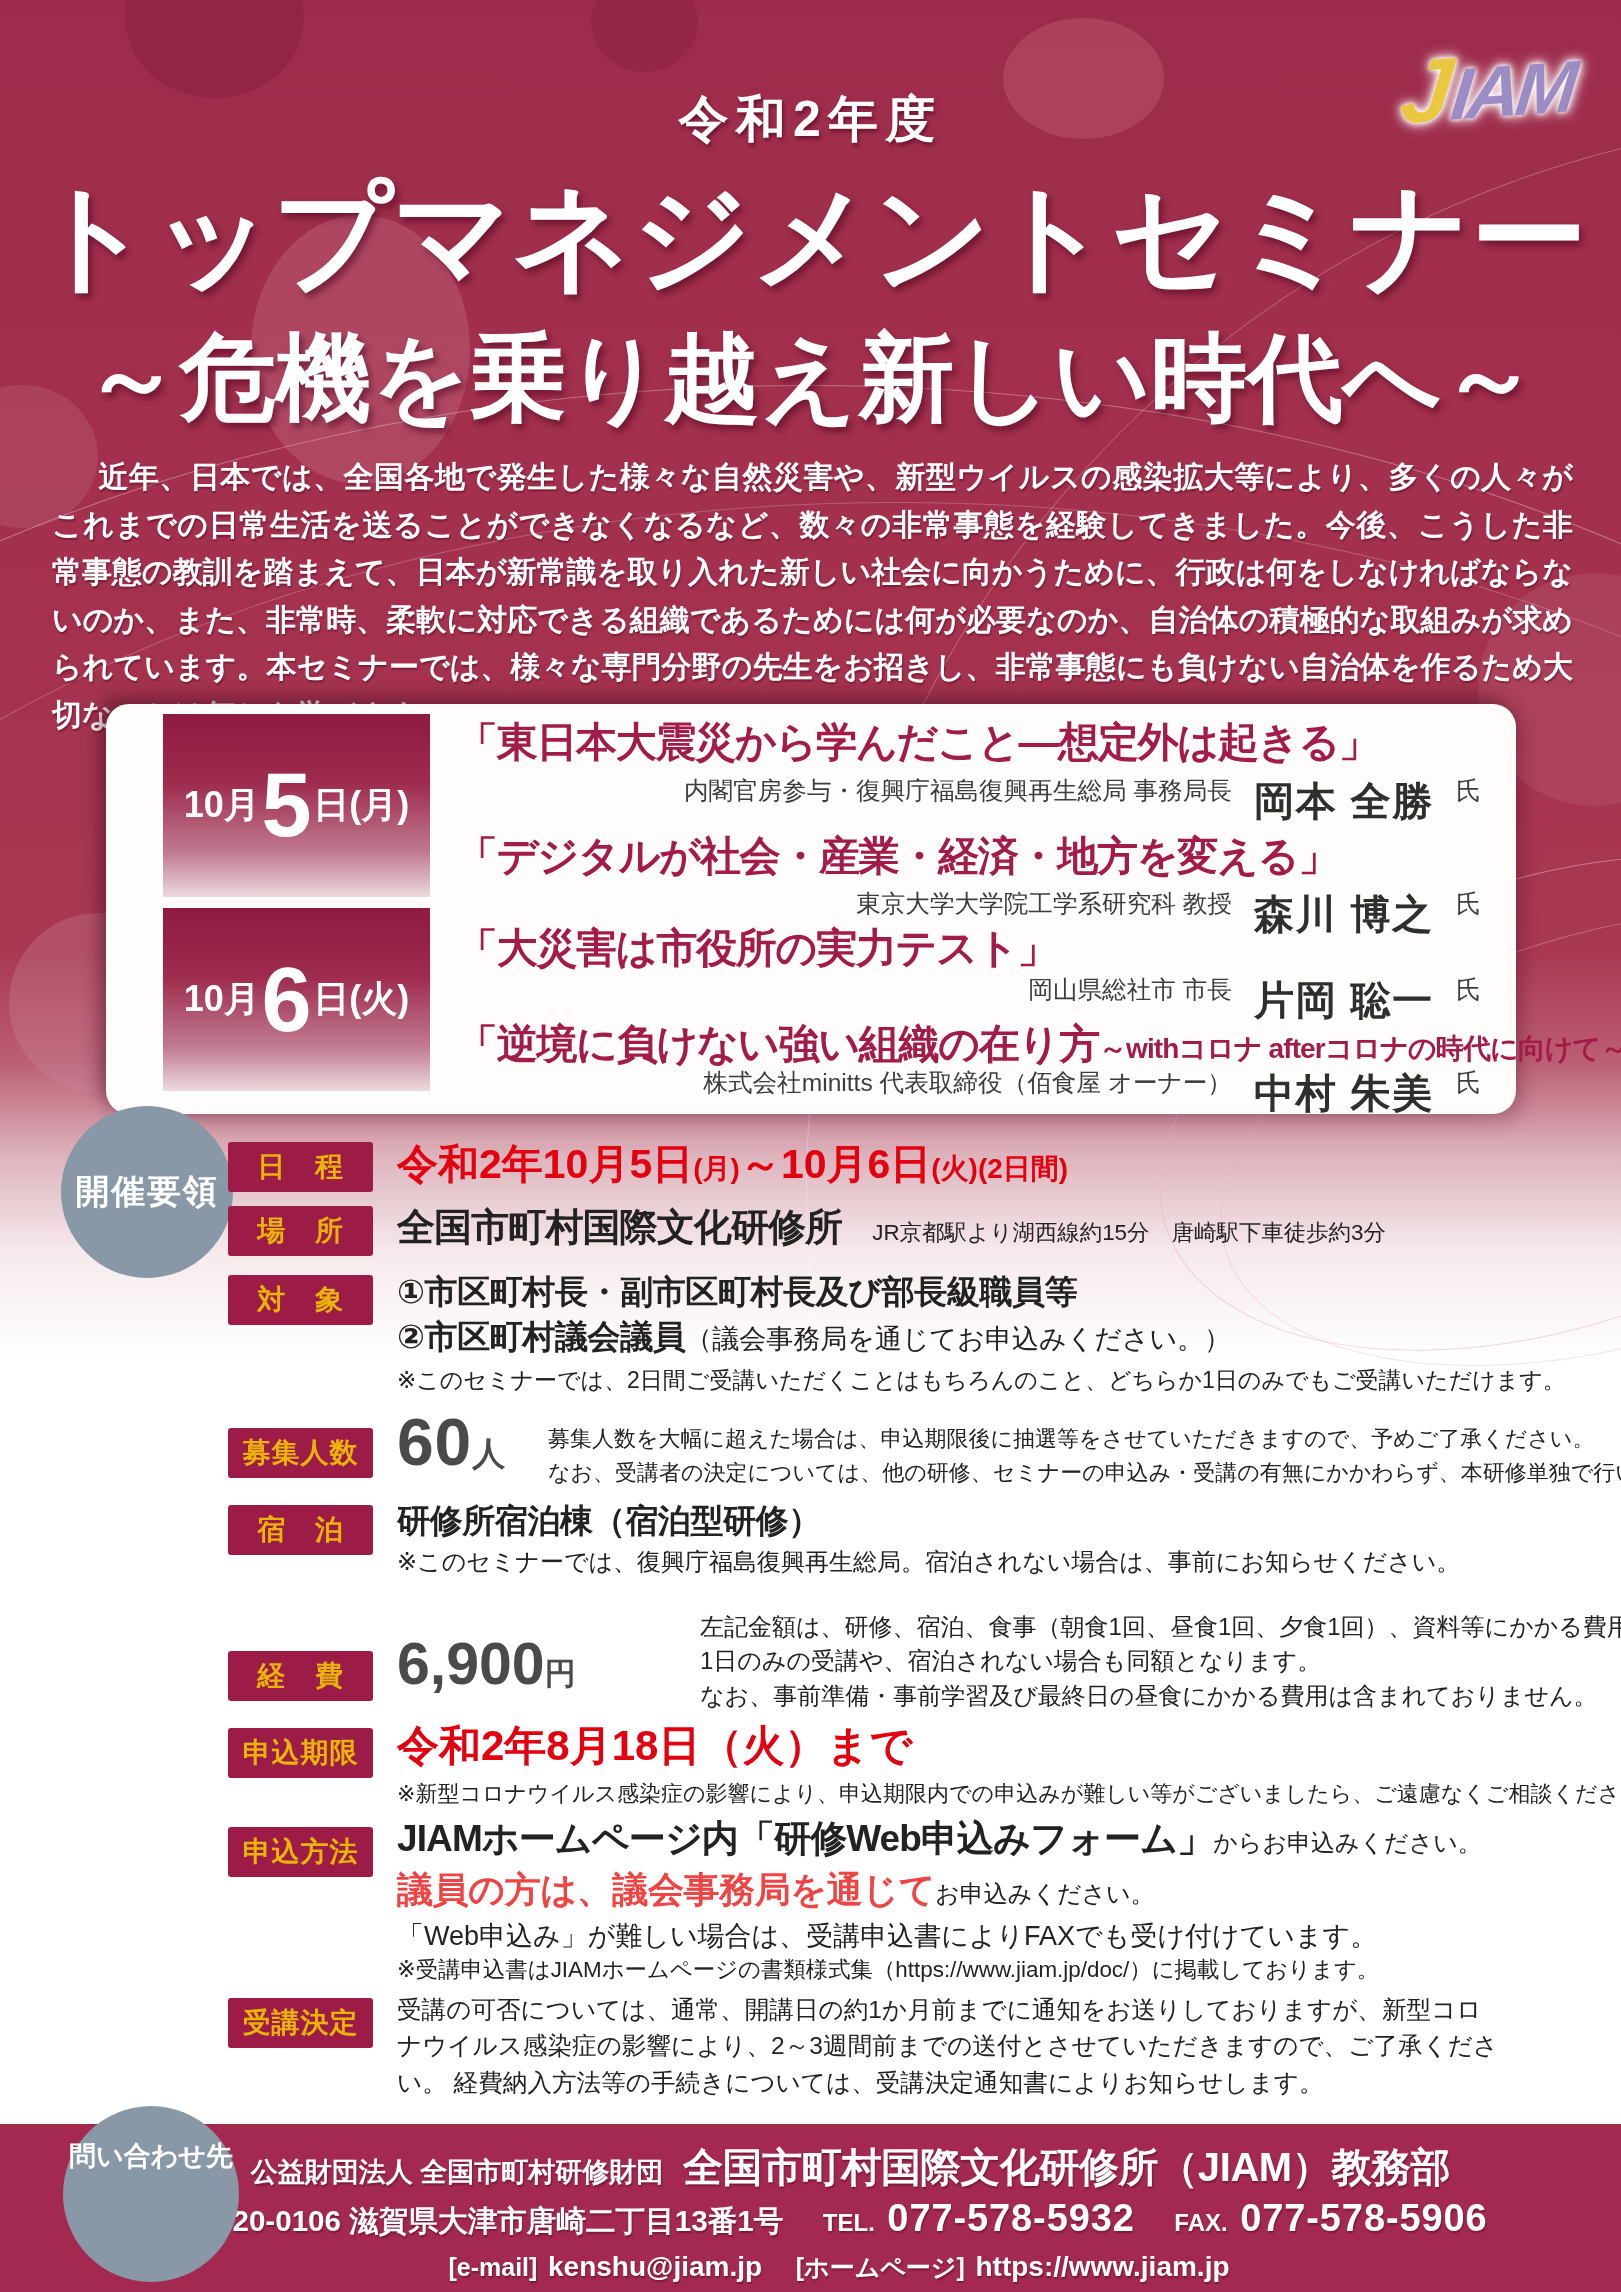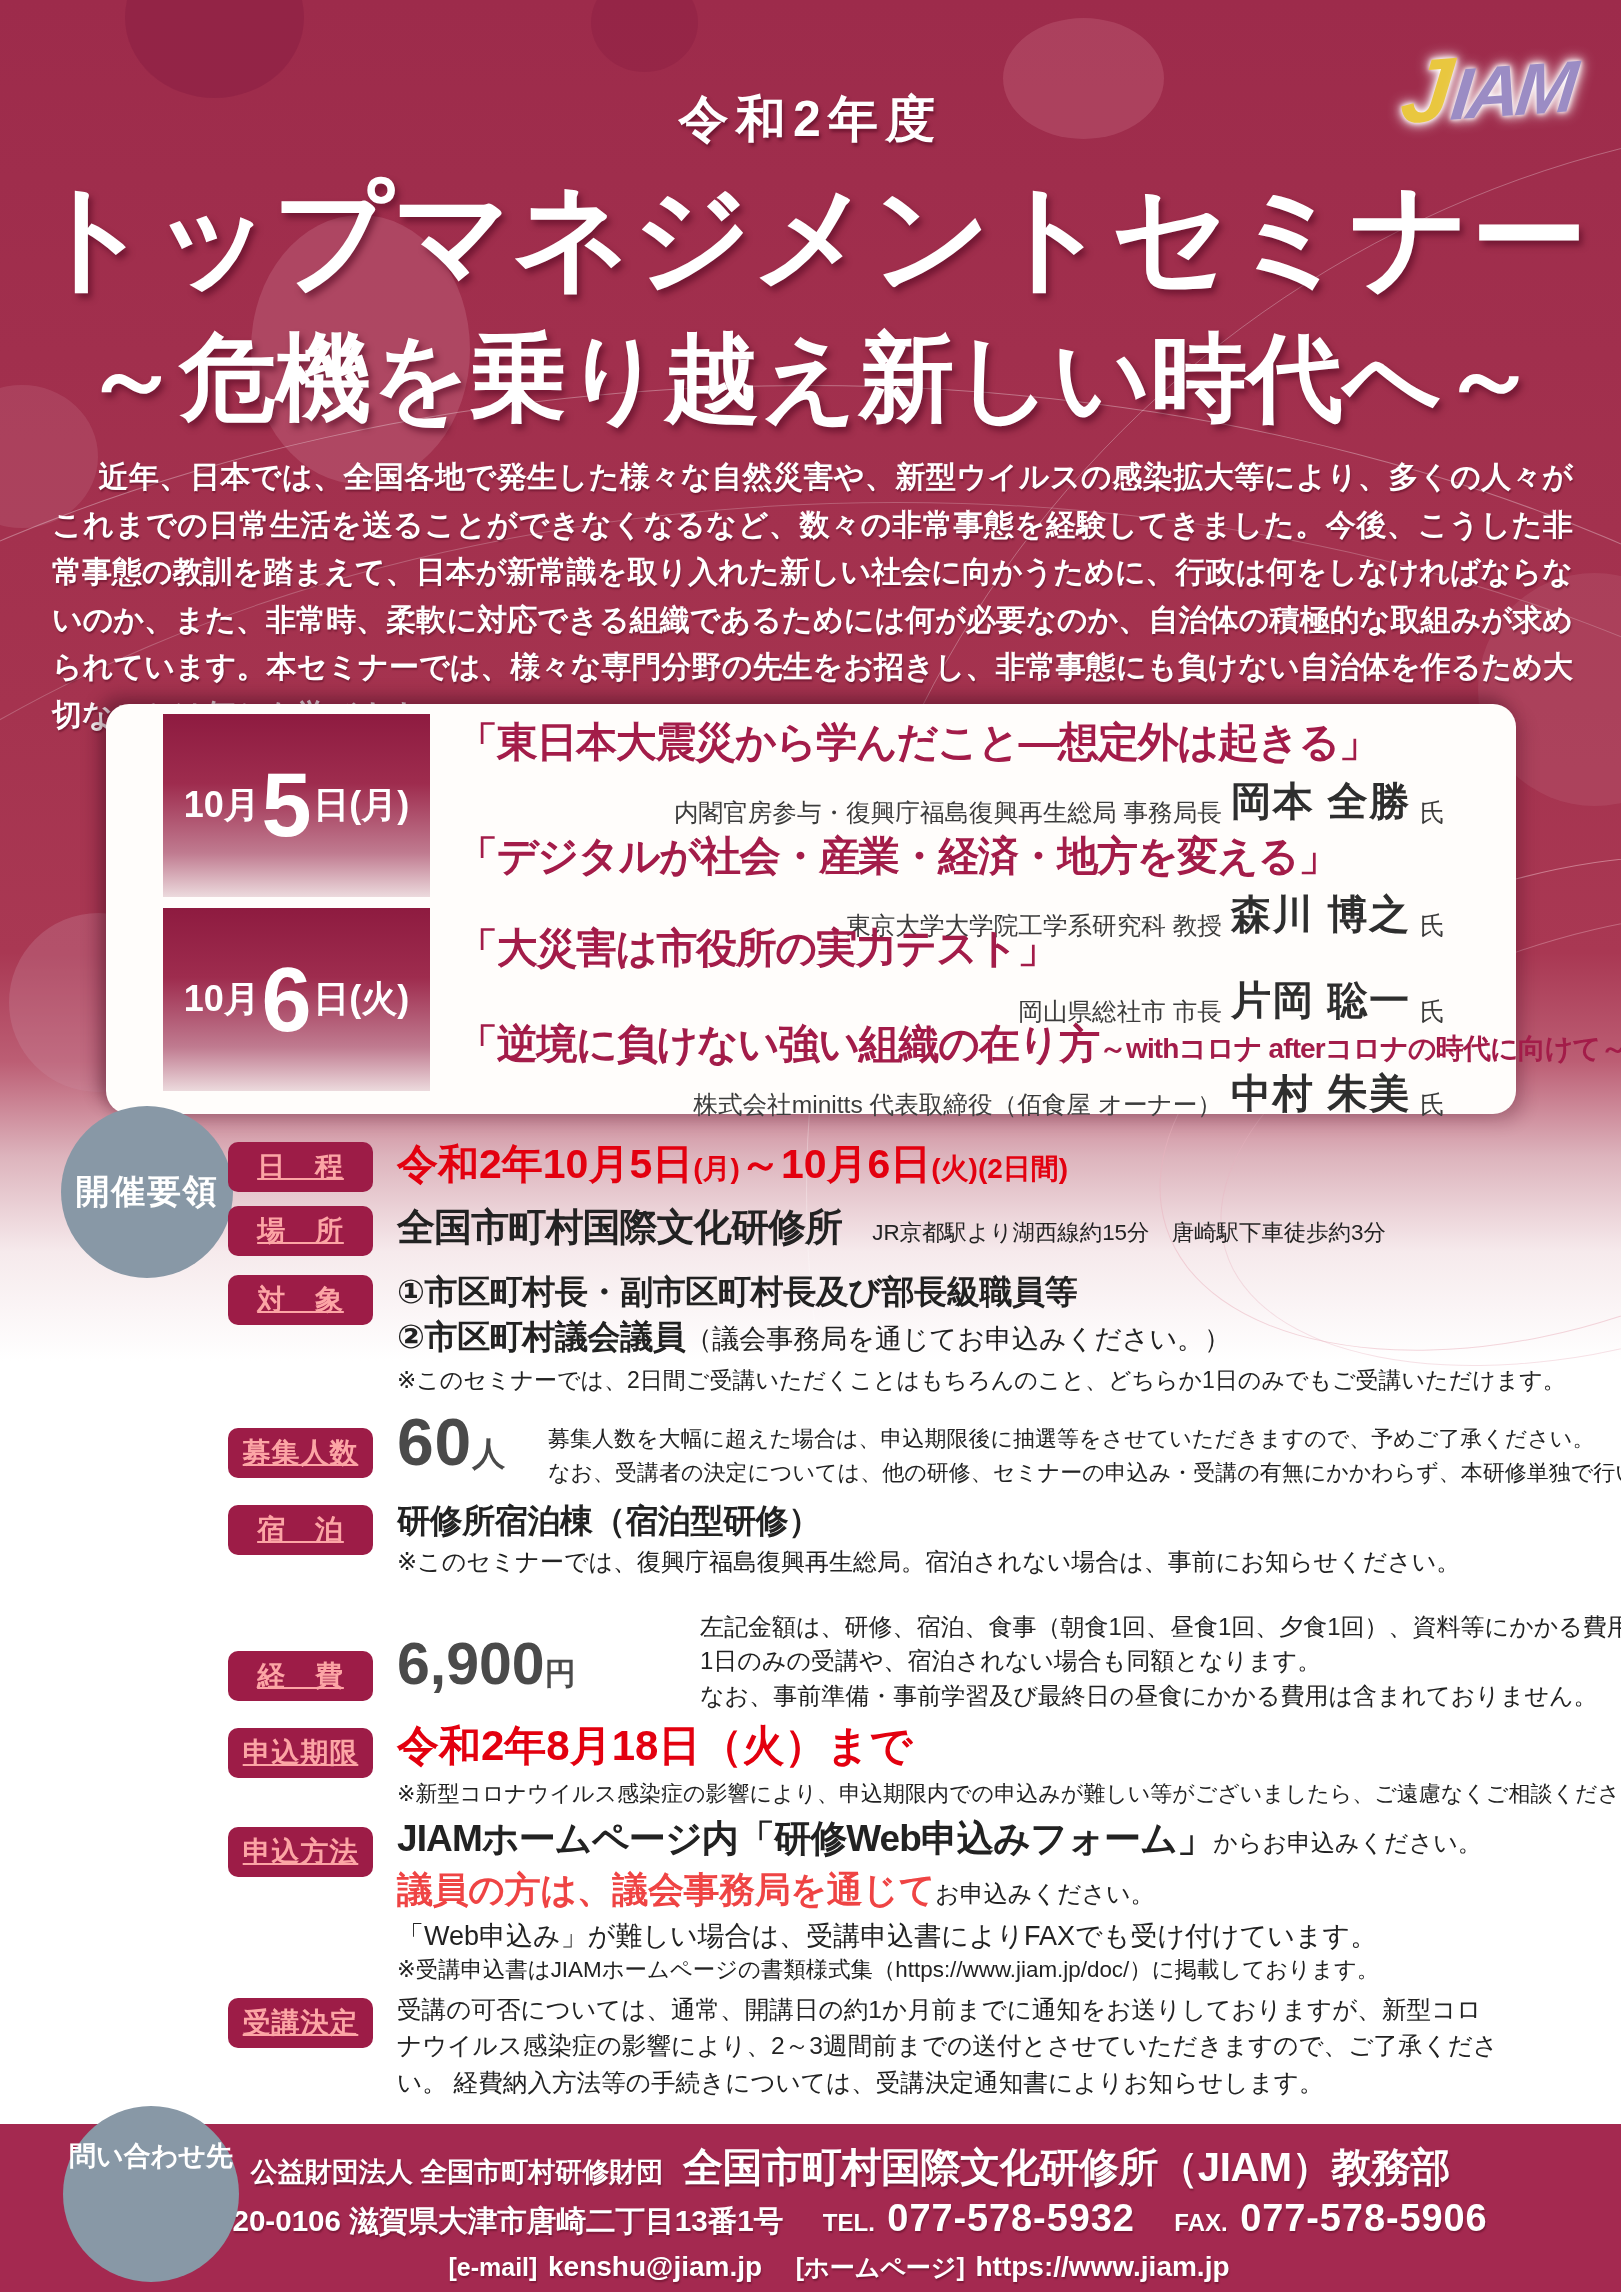--- a/index.html
+++ b/index.html
@@ -40,37 +40,37 @@
         border-radius:23px;box-shadow:-7.2px -7.2px 16px rgba(70,15,35,.45),7.2px 7.2px 16px rgba(70,15,35,.22);}
   .date-tile{position:absolute;left:57px;width:267px;height:183px;color:#fff;
         background:linear-gradient(180deg,#8e1b40 0%,#9e2c4e 38%,#c07b90 76%,#ecdadd 100%);
         display:flex;align-items:center;justify-content:center;font-weight:900;white-space:nowrap;}
   .date-tile .sm{font-size:36px;}
   .date-tile .big{font-size:90px;line-height:1;margin:0 1.8px;}
   .tile-1{top:9.9px;} .tile-2{top:204px;}
   .lec-title{position:absolute;left:351px;color:var(--lecture);font-size:41px;font-weight:900;
         white-space:nowrap;letter-spacing:-1.3px;}
   .lec-title .small{font-size:28px;letter-spacing:-0.9px;}
-  .speaker{position:absolute;left:332px;width:1007px;display:flex;justify-content:flex-end;
-        align-items:flex-end;gap:9px;white-space:nowrap;color:#3c3c3c;}
+  .speaker{position:absolute;left:368px;width:1007px;display:flex;justify-content:flex-end;
+        align-items:flex-start;gap:22px;white-space:nowrap;color:#3c3c3c;}
   .speaker .aff{font-size:24.6px;}
   .speaker .nm{font-size:40px;font-weight:600;color:#2e2e2e;letter-spacing:1.8px;}
   .speaker .hon{font-size:25px;}
   .t1{top:10.7px;} .s1{top:70px;} .t2{top:125px;} .s2{top:183px;}
   .t3{top:217px;} .s3{top:269px;} .t4{top:313px;} .s4{top:362px;}
 
   
   .big-circle{position:absolute;border-radius:50%;background:var(--graycircle);color:#fff;
         display:flex;align-items:center;justify-content:center;font-weight:bold;}
   .c-outline{left:61px;top:1106px;width:172px;height:172px;font-size:34px;letter-spacing:1.8px;}
   .c-contact{left:63px;top:2106px;width:176px;height:176px;font-size:27px;
         align-items:flex-start;padding-top:32px;box-sizing:border-box;}
-  .chip{position:absolute;left:228px;width:145px;height:50px;border-radius:10px;background:var(--chip);
-        color:#fca5a5;font-size:28px;font-weight:bold;display:flex;align-items:center;justify-content:center;
-        letter-spacing:0.9px;white-space:nowrap;text-decoration:underline;}
+  .chip{position:absolute;left:228px;width:145px;height:50px;border-radius:3px;background:var(--chip);
+        color:#eab308;font-size:28px;font-weight:bold;display:flex;align-items:center;justify-content:center;
+        letter-spacing:0.9px;white-space:nowrap;}
   .chip-schedule{top:1142px;} .chip-place{top:1206px;} .chip-target{top:1275px;}
   .chip-capacity{top:1428px;} .chip-lodging{top:1505px;} .chip-fee{top:1651px;}
   .chip-deadline{top:1728px;} .chip-method{top:1827px;} .chip-decision{top:1998px;}
 
   .val{position:absolute;left:397px;color:#222;white-space:nowrap;}
   .baseline-row{display:flex;align-items:baseline;}
   .v-schedule{top:1137px;color:var(--red);font-weight:900;}
   .v-schedule .b{font-size:41px;} .v-schedule .s{font-size:28px;}
   .v-place{top:1202px;}
   .v-place .nm{font-size:38px;font-weight:900;letter-spacing:-0.9px;}

